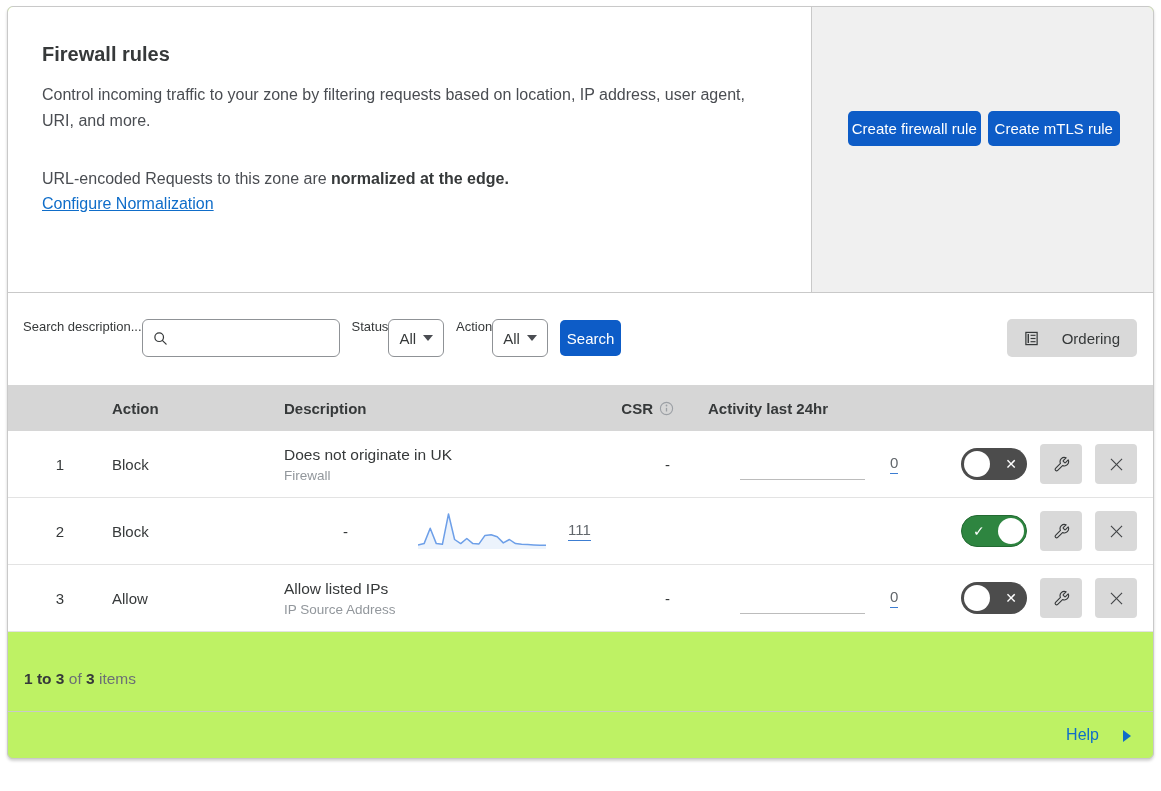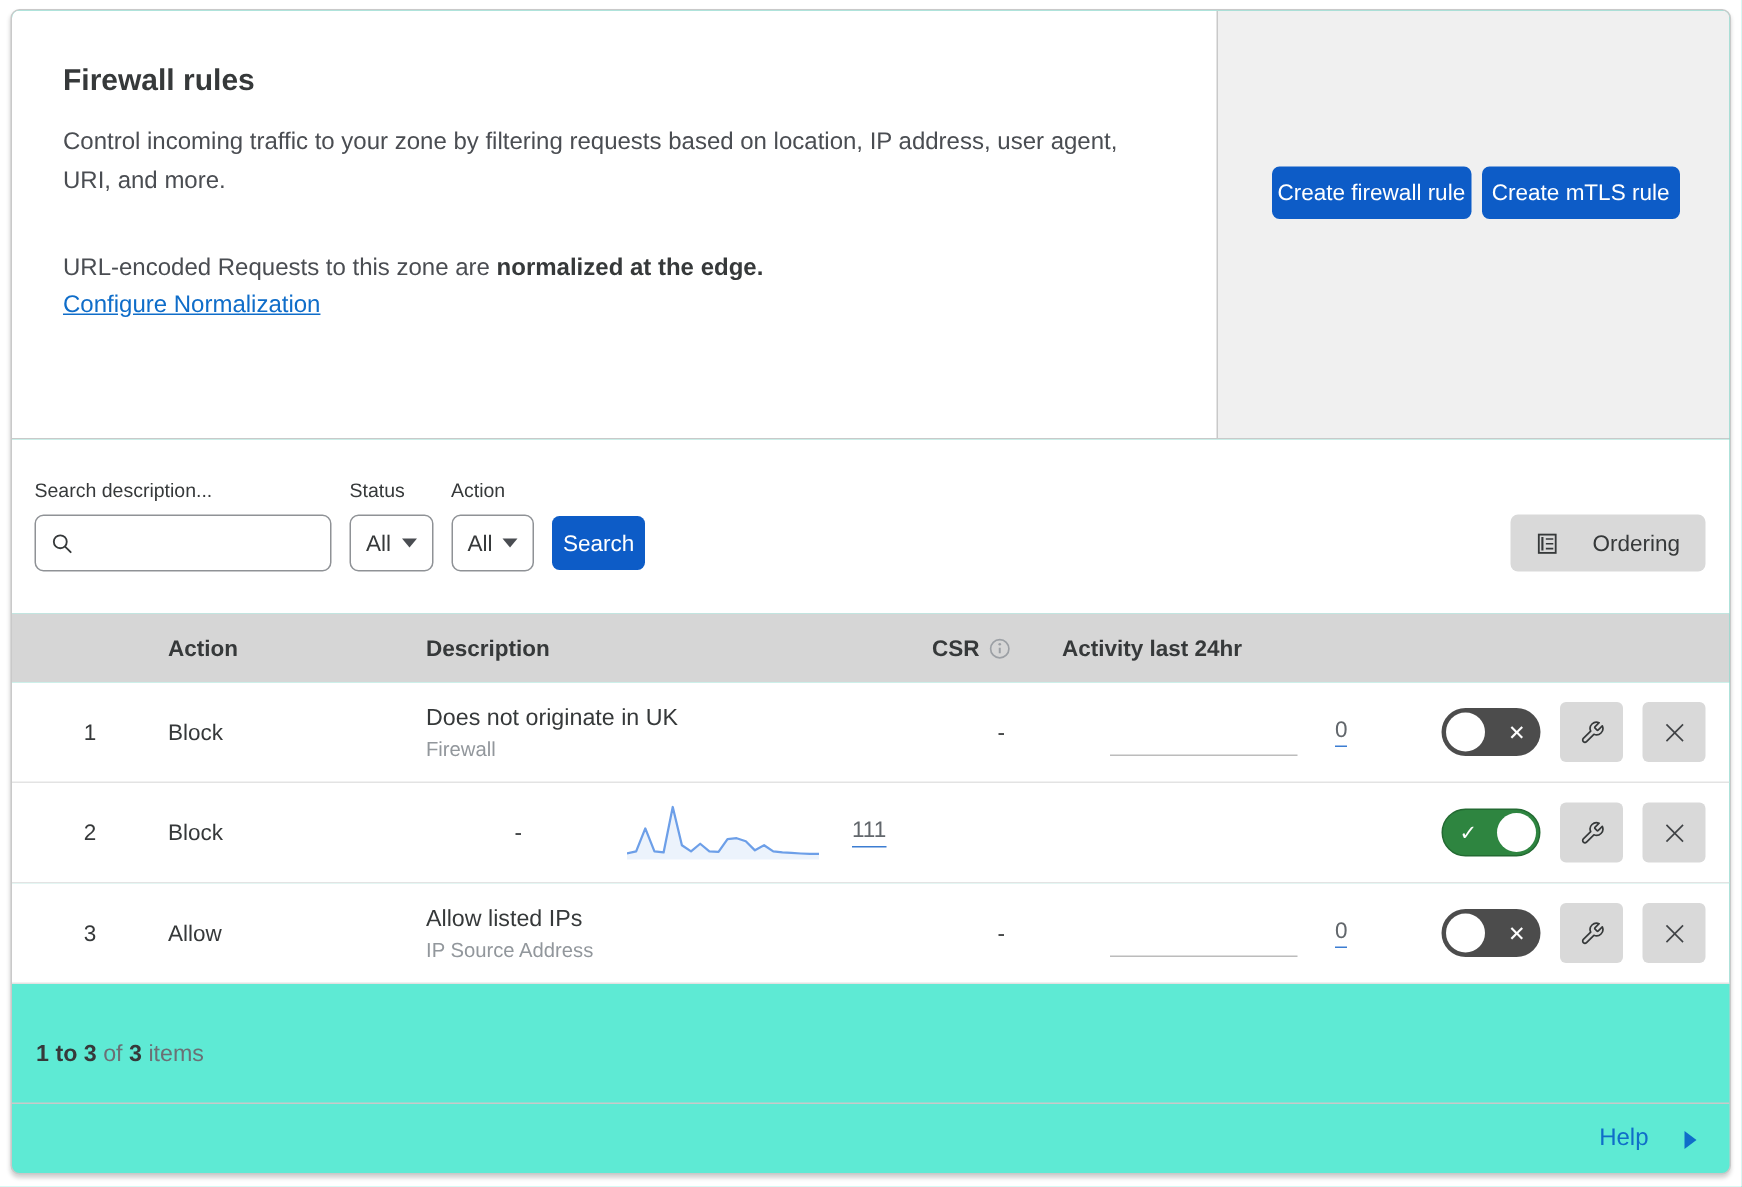--- a/index.html
+++ b/index.html
@@ -3,21 +3,21 @@
 <meta charset="utf-8">
 <style>
   * { margin:0; padding:0; box-sizing:border-box; }
   html,body { background:#ffffff; font-family:"Liberation Sans", sans-serif; color:#36393a; }
   body { width:1161px; height:791px; overflow:hidden; }
 
   .card {
     margin:6px 7px; width:1147px;
     border:1px solid #c9c9c9; border-radius:6px;
     box-shadow:0 2px 3px rgba(0,0,0,0.18);
-    overflow:hidden; background:#5eead4;
+    overflow:hidden; background:#bef264;
   }
 
   
   .top-section { display:flex; height:286px; border-bottom:1px solid #c9c9c9; }
   .top-left { flex:1; padding:36px 34px 0 34px; border-right:1px solid #c9c9c9; background:#fff; }
   .page-title { font-size:20px; font-weight:700; color:#36393a; margin-bottom:16px; }
   .intro { font-size:16px; color:#4a4d52; line-height:1.62; max-width:720px; margin-bottom:36px; }
   .usage { font-size:16px; font-weight:700; color:#36393a; margin-bottom:28px; }
   .normalization { font-size:16px; color:#4a4d52; margin-bottom:7px; }
   .normalization b { color:#36393a; }
@@ -25,21 +25,21 @@
 
   .top-right { width:341px; background:#f0f0f0; padding:104px 33px 0 36px; display:flex; flex-direction:row; gap:7px; }
   .btn-primary {
     display:block; width:272px; height:35px; border:none; border-radius:5px;
     background:#0d5cc7; color:#fff; font-size:15px; font-family:inherit; cursor:pointer;
   }
 
   
   .filter-section { display:flex; align-items:flex-end; padding:26px 16px 28px 15px; background:#fff; }
   .filter-left { display:flex; align-items:flex-end; gap:12px; }
-  .filter-group { display:flex; flex-direction:column; }
+  .filter-group { display:flex; flex-direction:row; }
   .filter-label { font-size:13px; color:#36393a; margin-bottom:9px; }
   .search-box {
     width:198px; height:38px; border:1px solid #8f9296; border-radius:6px;
     display:flex; align-items:center; padding:0 10px; background:#fff;
   }
   .search-box input { border:none; outline:none; flex:1; min-width:0; font-size:14px; font-family:inherit; margin-left:8px; background:transparent; }
   .dropdown {
     height:38px; min-width:54px; border:1px solid #8f9296; border-radius:6px; background:#fff;
     display:flex; align-items:center; justify-content:center; gap:7px;
     font-size:15px; color:#36393a; padding:0 10px; cursor:pointer; font-family:inherit;

